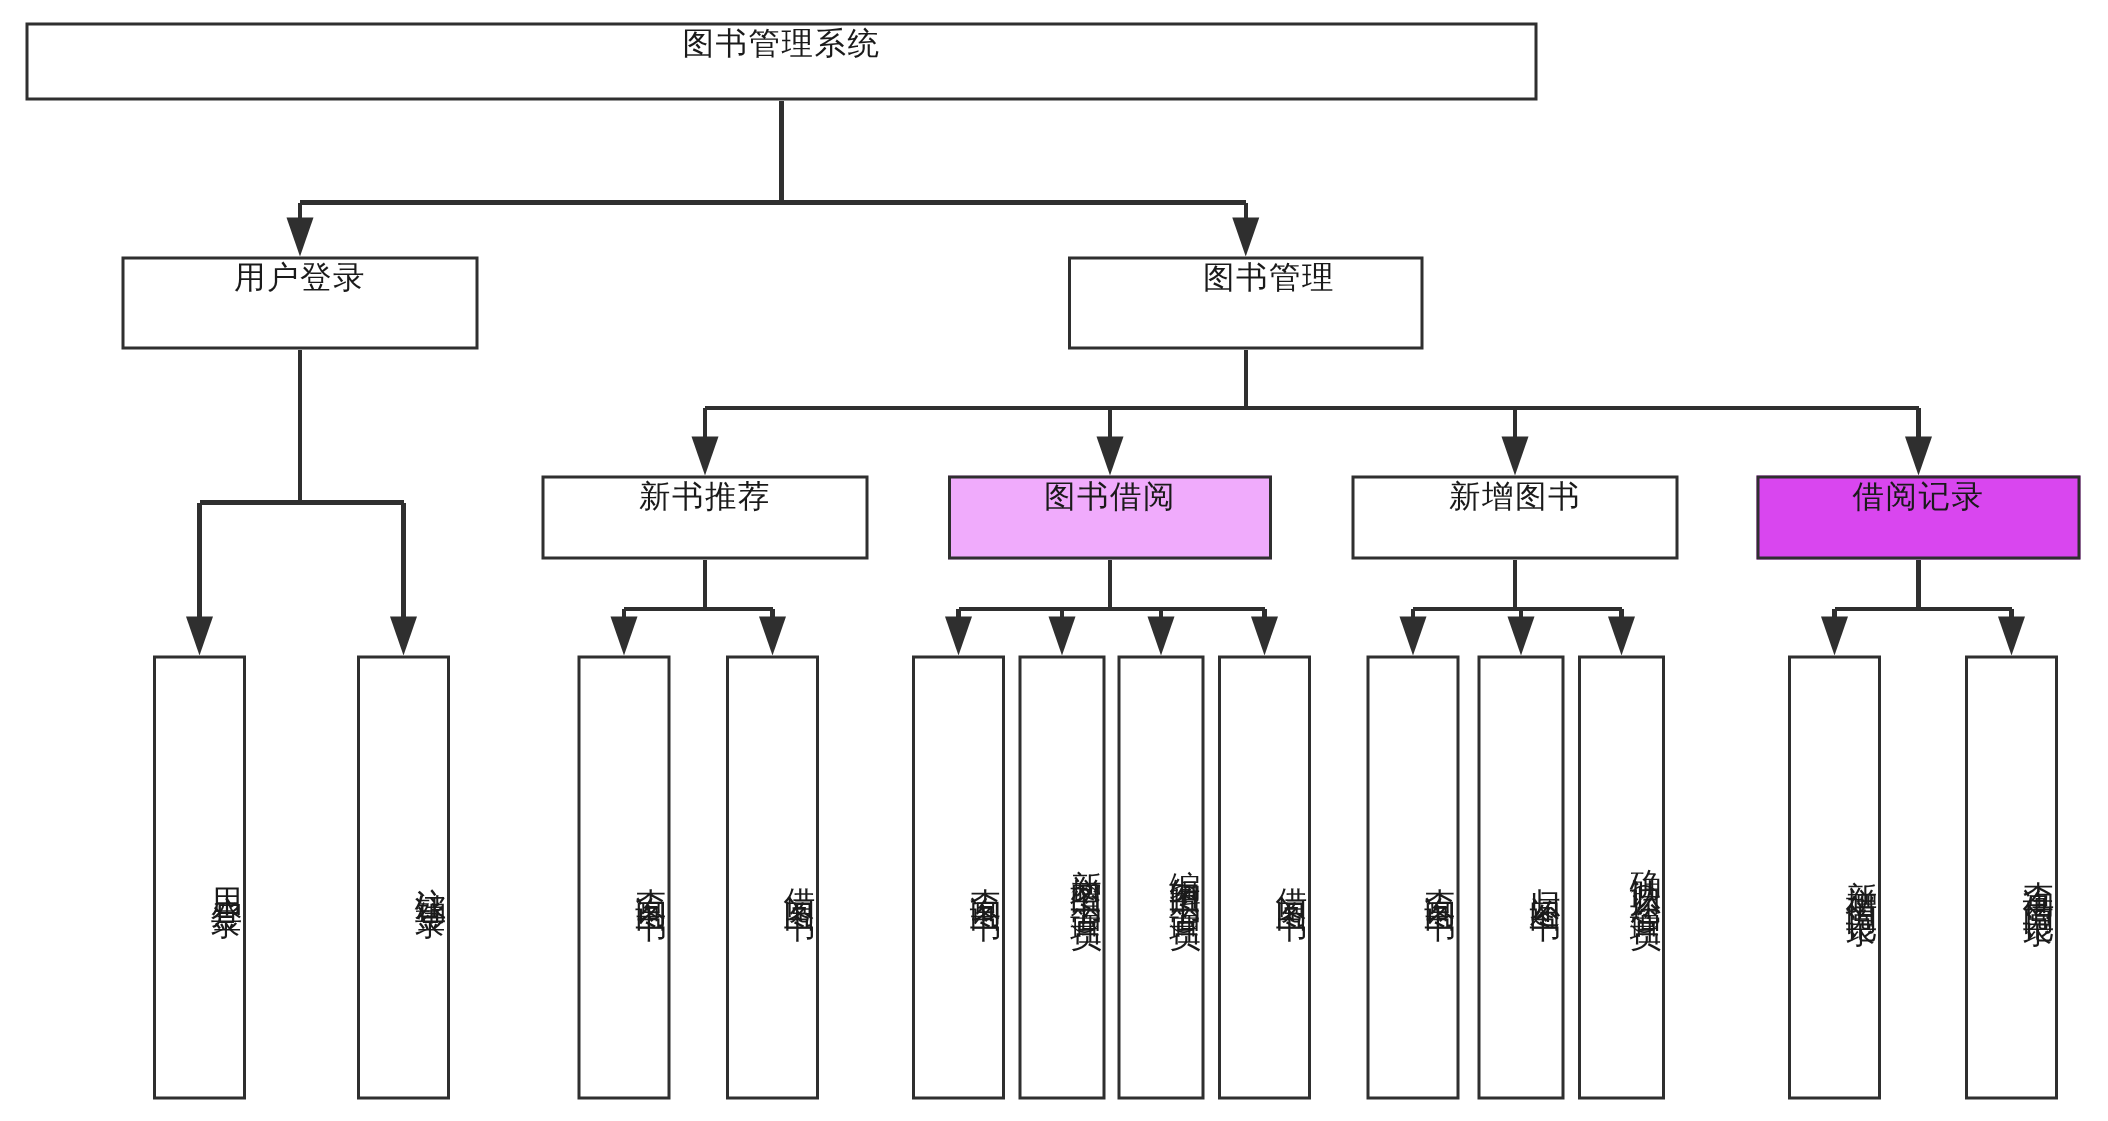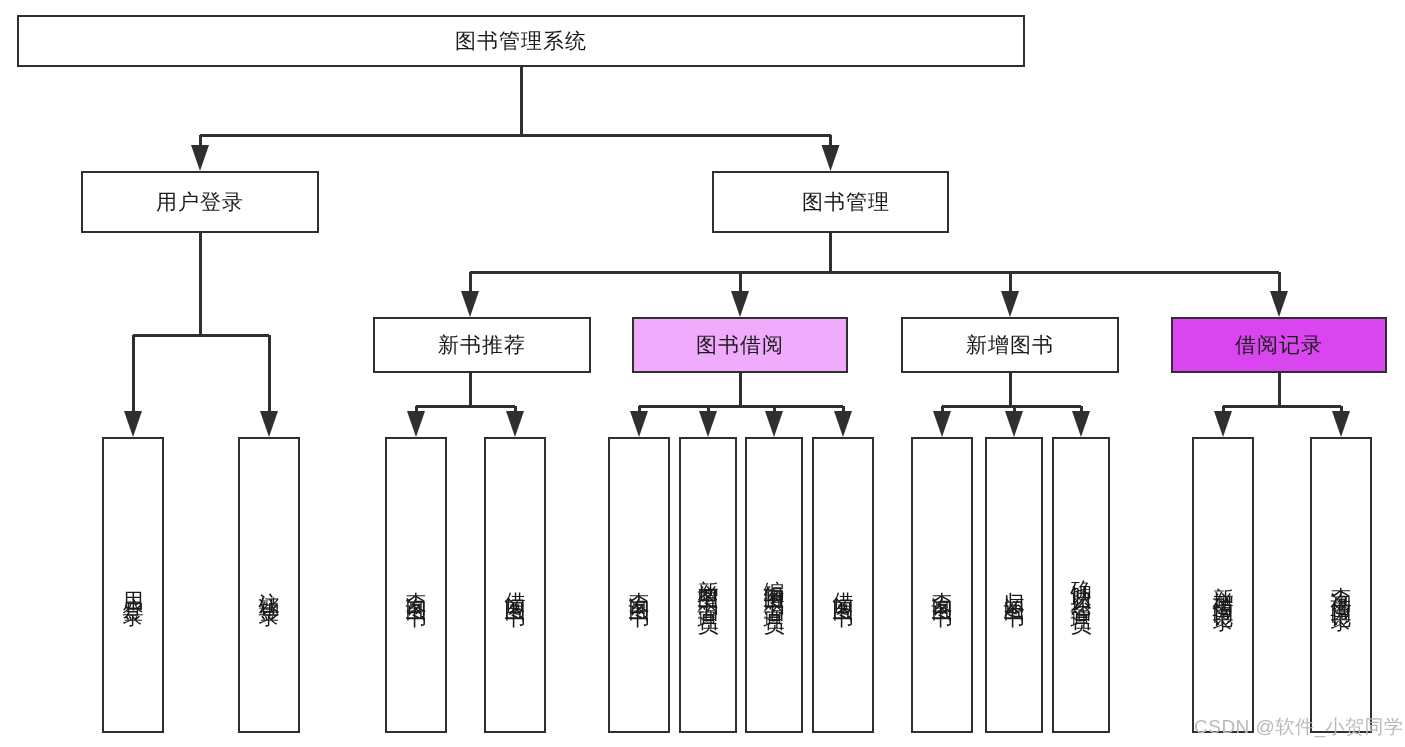--- a/index.html
+++ b/index.html
@@ -23,21 +23,21 @@
     top: 0;
     width: 1405px;
     height: 747px;
   }
   .node {
     position: absolute;
     box-sizing: border-box;
     border: 2px solid #c4b5fd;
     background: #ffffff;
     display: flex;
-    align-items: center;
+    align-items: flex-start;
     justify-content: center;
     color: #1a1a1a;
   }
   .node.horiz {
     font-size: 21px;
     letter-spacing: 1px;
     line-height: 1.2;
   }
   .node.vert {
     writing-mode: vertical-rl;
@@ -122,21 +122,21 @@
   <div id="nodes">
       <div class="node horiz" style="left: 17px; top: 15px; width: 1008px; height: 52px; border-color: rgb(47, 47, 47); background: rgb(255, 255, 255); color: rgb(26, 26, 26);">
         <span>图书管理系统</span>
       </div>
       <div class="node horiz" style="left: 81px; top: 171px; width: 238px; height: 62px; border-color: rgb(47, 47, 47); background: rgb(255, 255, 255); color: rgb(26, 26, 26);">
         <span>用户登录</span>
       </div>
       <div class="node horiz" style="left: 712px; top: 171px; width: 237px; height: 62px; border-color: rgb(47, 47, 47); background: rgb(255, 255, 255); color: rgb(26, 26, 26); padding-left: 31px;">
         <span>图书管理</span>
       </div>
-      <div class="node horiz" style="left: 361px; top: 317px; width: 218px; height: 56px; border-color: rgb(47, 47, 47); background: rgb(255, 255, 255); color: rgb(26, 26, 26); margin-left: 12px;">
+      <div class="node horiz" style="left: 361px; top: 317px; width: 218px; height: 56px; border-color: rgb(47, 47, 47); background: rgb(255, 255, 255); color: rgb(26, 26, 26);">
         <span>新书推荐</span>
       </div>
       <div class="node horiz" style="left: 632px; top: 317px; width: 216px; height: 56px; border-color: rgb(47, 47, 47); background: #f0abfc; color: rgb(26, 26, 26);">
         <span>图书借阅</span>
       </div>
       <div class="node horiz" style="left: 901px; top: 317px; width: 218px; height: 56px; border-color: rgb(47, 47, 47); background: rgb(255, 255, 255); color: rgb(26, 26, 26);">
         <span>新增图书</span>
       </div>
       <div class="node horiz" style="left: 1171px; top: 317px; width: 216px; height: 56px; border-color: rgb(47, 47, 47); background: #d946ef; color: rgb(26, 26, 26);">
         <span>借阅记录</span>
@@ -174,14 +174,13 @@
       <div class="node vert" style="left: 1052px; top: 437px; width: 58px; height: 296px; border-color: rgb(47, 47, 47); background: rgb(255, 255, 255); color: rgb(26, 26, 26);">
         <span class="vtext">确认归还（管理员）</span>
       </div>
       <div class="node vert" style="left: 1192px; top: 437px; width: 62px; height: 296px; border-color: rgb(47, 47, 47); background: rgb(255, 255, 255); color: rgb(26, 26, 26);">
         <span class="vtext">新增借阅记录</span>
       </div>
       <div class="node vert" style="left: 1310px; top: 437px; width: 62px; height: 296px; border-color: rgb(47, 47, 47); background: rgb(255, 255, 255); color: rgb(26, 26, 26);">
         <span class="vtext">查询借阅记录</span>
       </div>
     </div>
-  <div class="watermark" style="left: 1194px; top: 714px; color: rgb(185, 185, 185);">CSDN @软件_小贺同学</div>
 </div>
 
 </body></html>

